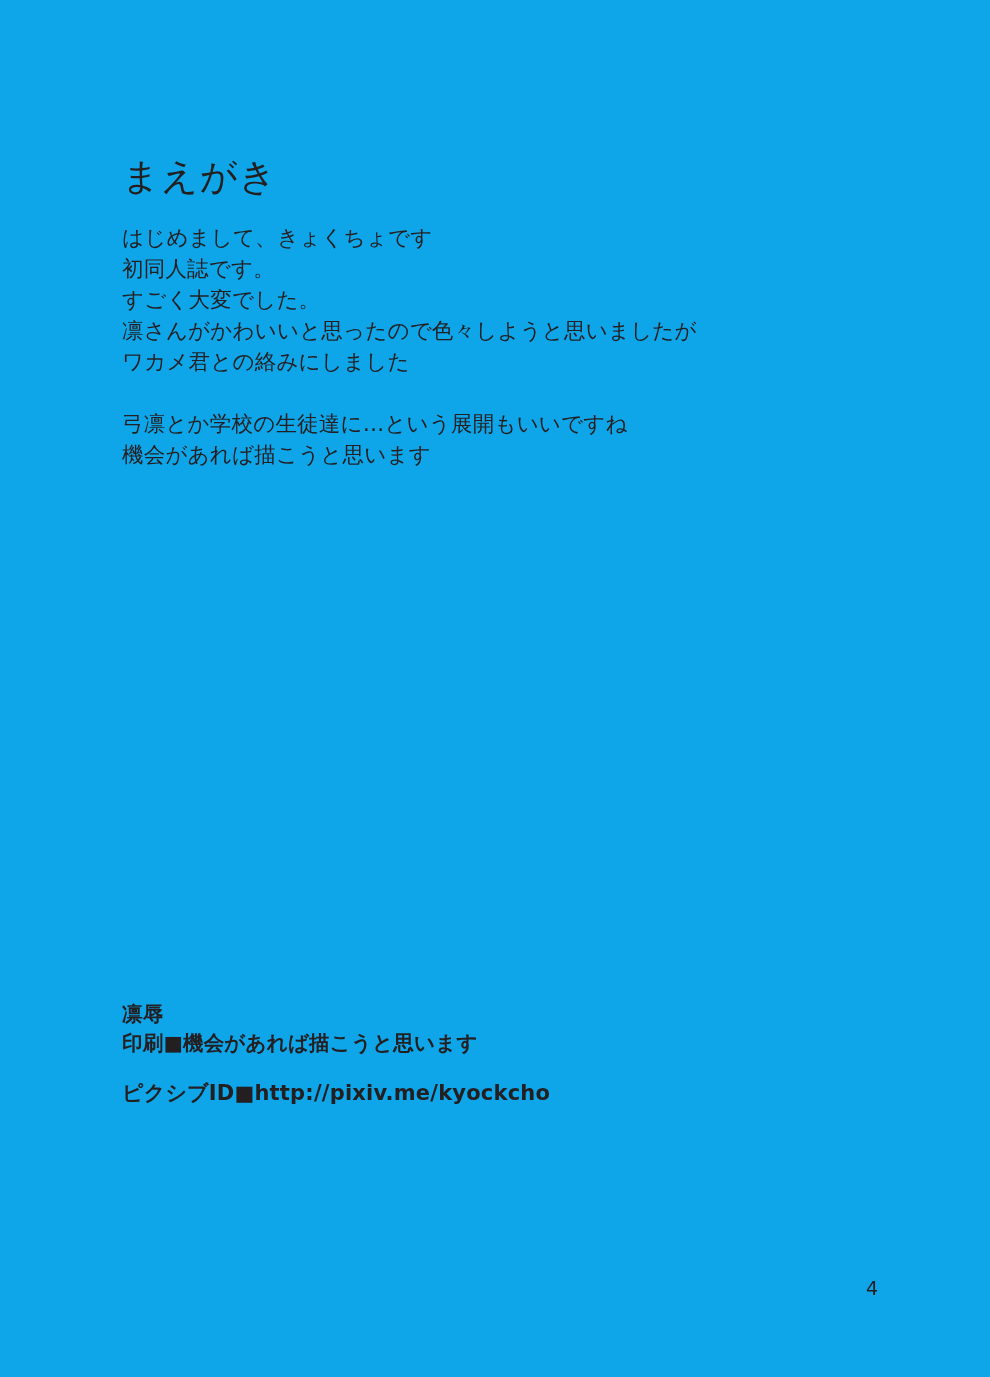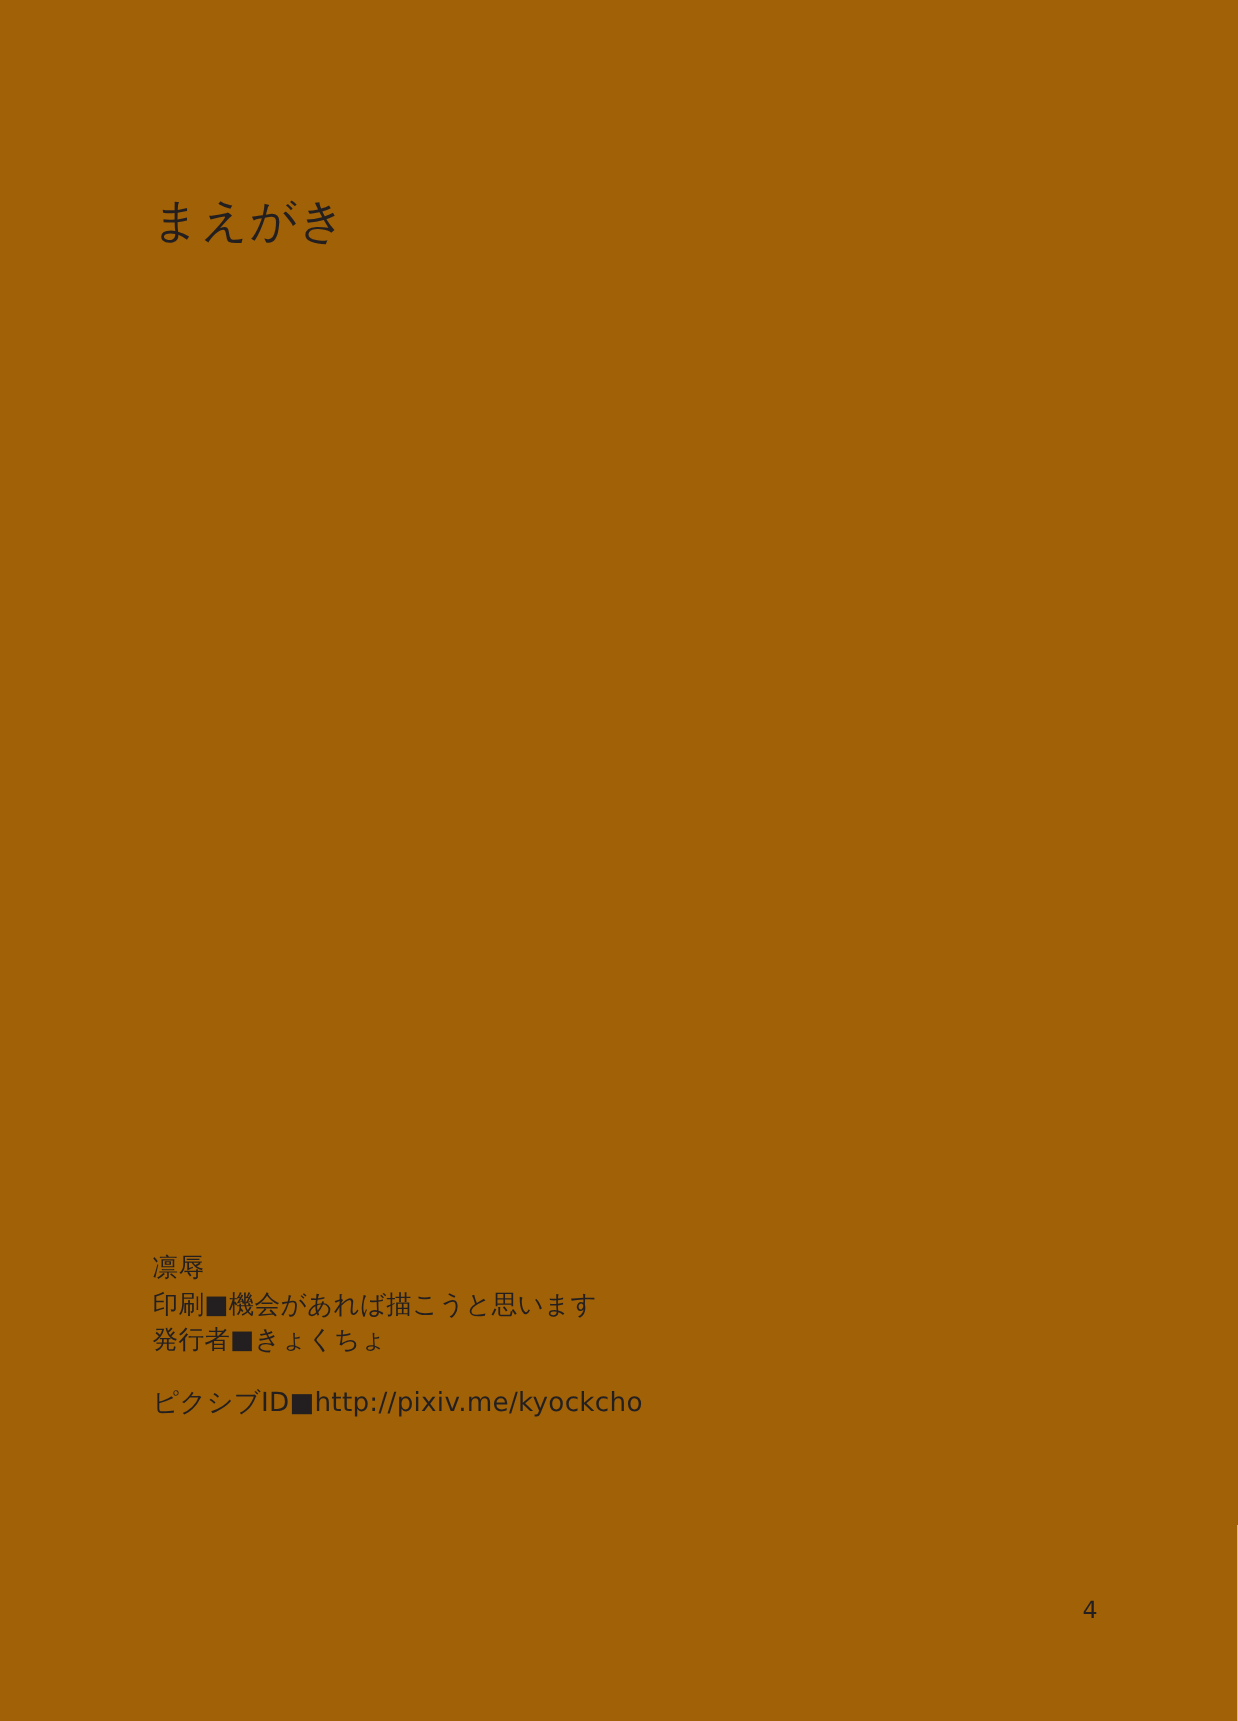--- a/index.html
+++ b/index.html
@@ -8,21 +8,21 @@
     background: #ffffff;
   }
   body {
     font-family: "DejaVu Sans", "Liberation Sans", sans-serif;
     color: #231f20;
   }
   .page {
     position: relative;
     width: 990px;
     height: 1377px;
-    background: #a16207;
+    background: #0ea5e9;
     overflow: hidden;
   }
 
   .afterword-title {
     position: absolute;
     left: 122px;
     top: 130px;
     font-size: 37px;
     font-weight: 400;
     letter-spacing: 1px;
@@ -49,20 +49,21 @@
 
   .colophon {
     position: absolute;
     left: 122px;
     top: 1000px;
     width: 760px;
     font-size: 20.5px;
     line-height: 28.5px;
     color: #231f20;
     letter-spacing: 0.2px;
+    font-weight: bold;
   }
   .colophon p {
     margin: 0;
   }
   .colophon .sp {
     height: 22px;
   }
   .colophon .link-line {
     font-size: 21px;
   }
@@ -75,25 +76,34 @@
     color: #231f20;
   }
 </style>
 </head>
 <body>
 
 <div class="page">
 
   <h1 class="afterword-title">まえがき</h1>
 
+  <div class="afterword-body">
+    <p>はじめまして、きょくちょです</p>
+    <p>初同人誌です。</p>
+    <p>すごく大変でした。</p>
+    <p>凛さんがかわいいと思ったので色々しようと思いましたが</p>
+    <p>ワカメ君との絡みにしました</p>
+    <div class="gap"></div>
+    <p>弓凛とか学校の生徒達に…という展開もいいですね</p>
+    <p>機会があれば描こうと思います</p>
+  </div>
 
   <div class="colophon">
     <p>凛辱</p>
     <p>印刷■機会があれば描こうと思います</p>
-    <p>発行者■きょくちょ</p>
     <div class="sp"></div>
     <p class="link-line">ピクシブID■http://pixiv.me/kyockcho</p>
     <div class="sp"></div>
   </div>
 
   <div class="page-number">4</div>
 
 </div>
 
 </body></html>

